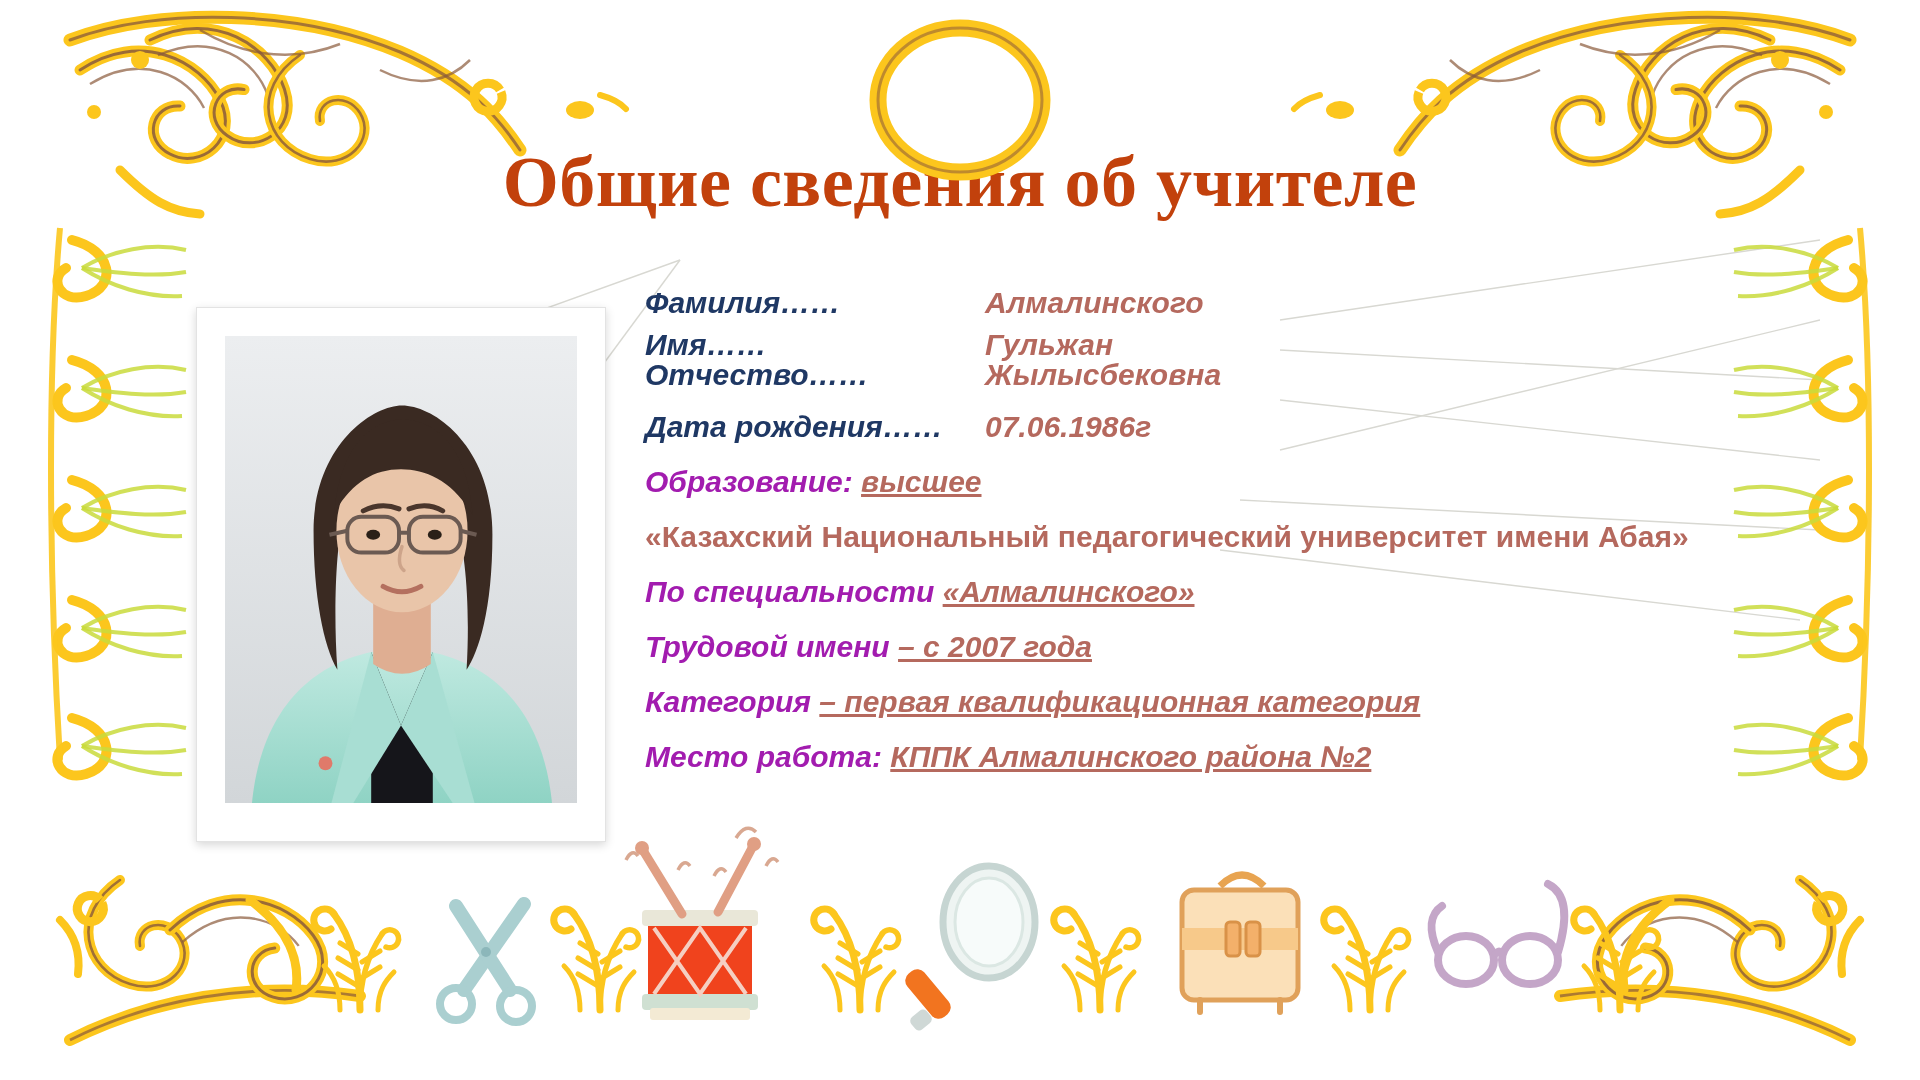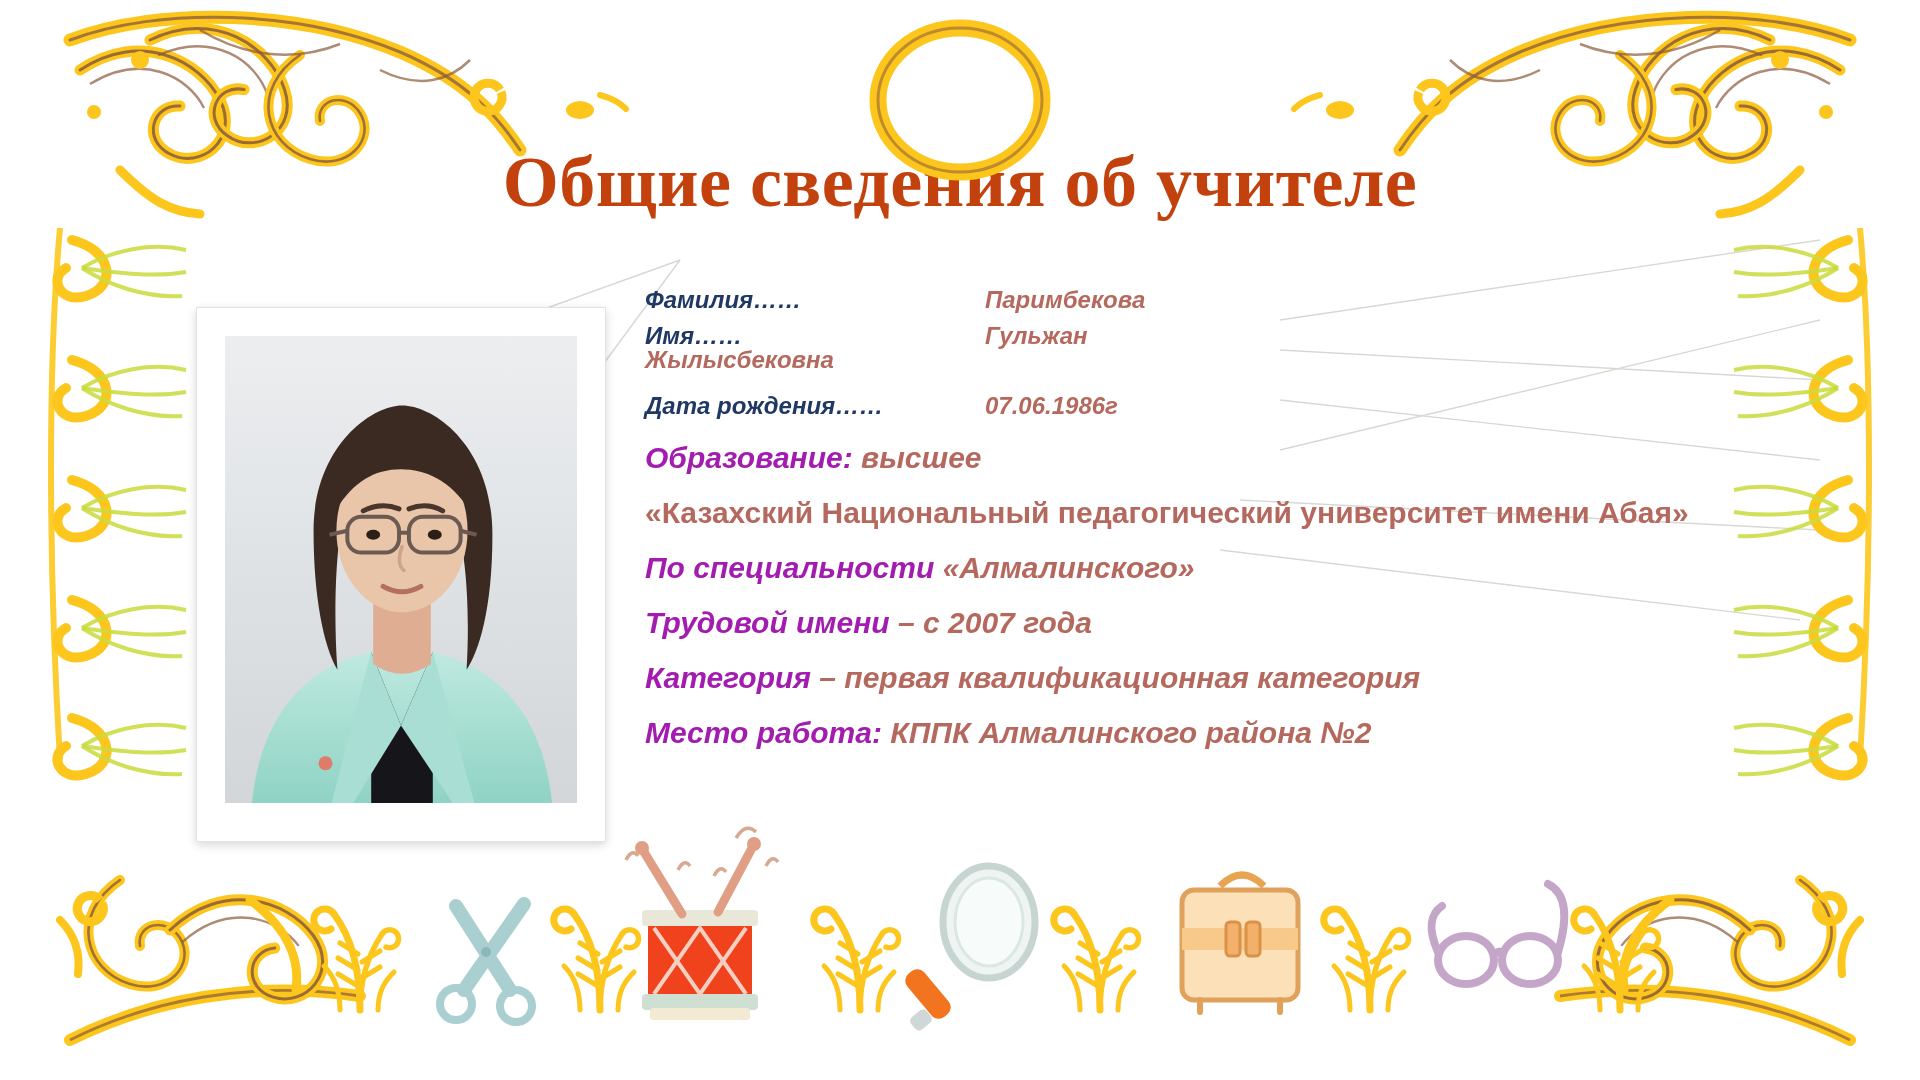--- a/index.html
+++ b/index.html
@@ -49,35 +49,35 @@
   }
   .portrait svg{position:absolute;inset:0;width:100%;height:100%;}
 
   
   .info{
     position:absolute;left:645px;top:288px;width:1160px;
     font-style:italic;font-weight:700;
   }
   .row{
     display:flex;align-items:baseline;
-    font-size:24px;line-height:1;
+    font-size:30px;line-height:1;
     margin-bottom:25px;
     white-space:nowrap;
   }
   .row .lbl{color:#1f3864;flex:0 0 auto;}
   .row .val{color:#b5695e;flex:0 0 auto;}
   .row.two-col .lbl{width:340px;}
   .row.two-col .val{padding-left:0;}
 
   .line{
     font-size:30px;line-height:1;margin-bottom:25px;
     white-space:nowrap;
   }
   .line .lbl{color:#a21caf;}
-  .line .val{color:#b5695e;}
+  .line .val{color:#b5695e;text-decoration:underline;}
 
   .uni{
     font-size:30px;line-height:1;margin-bottom:25px;
     color:#b5695e;font-style:normal;font-weight:700;
     white-space:nowrap;
   }
 
   .r1{margin-bottom:12px;}
   .r2{margin-bottom:0;}
   .r3{margin-bottom:22px;}
@@ -155,29 +155,30 @@
 
         <circle cx="104" cy="430" r="7" fill="#e07a6a"></circle>
       </svg>
     </div>
   </div>
 
   <div class="info">
 
     <div class="row two-col r1">
       <span class="lbl">Фамилия……</span>
-      <span class="val">Паримбекова</span>
+      <span class="val">Алмалинского</span>
     </div>
 
     <div class="row two-col r2">
       <span class="lbl">Имя……</span>
       <span class="val">Гульжан</span>
     </div>
 
     <div class="row two-col r3">
+      <span class="lbl">Отчество……</span>
       <span class="val">Жылысбековна</span>
     </div>
 
     <div class="row two-col">
       <span class="lbl">Дата рождения……</span>
       <span class="val">07.06.1986г</span>
     </div>
 
     <div class="line">
       <span class="lbl">Образование:</span>

